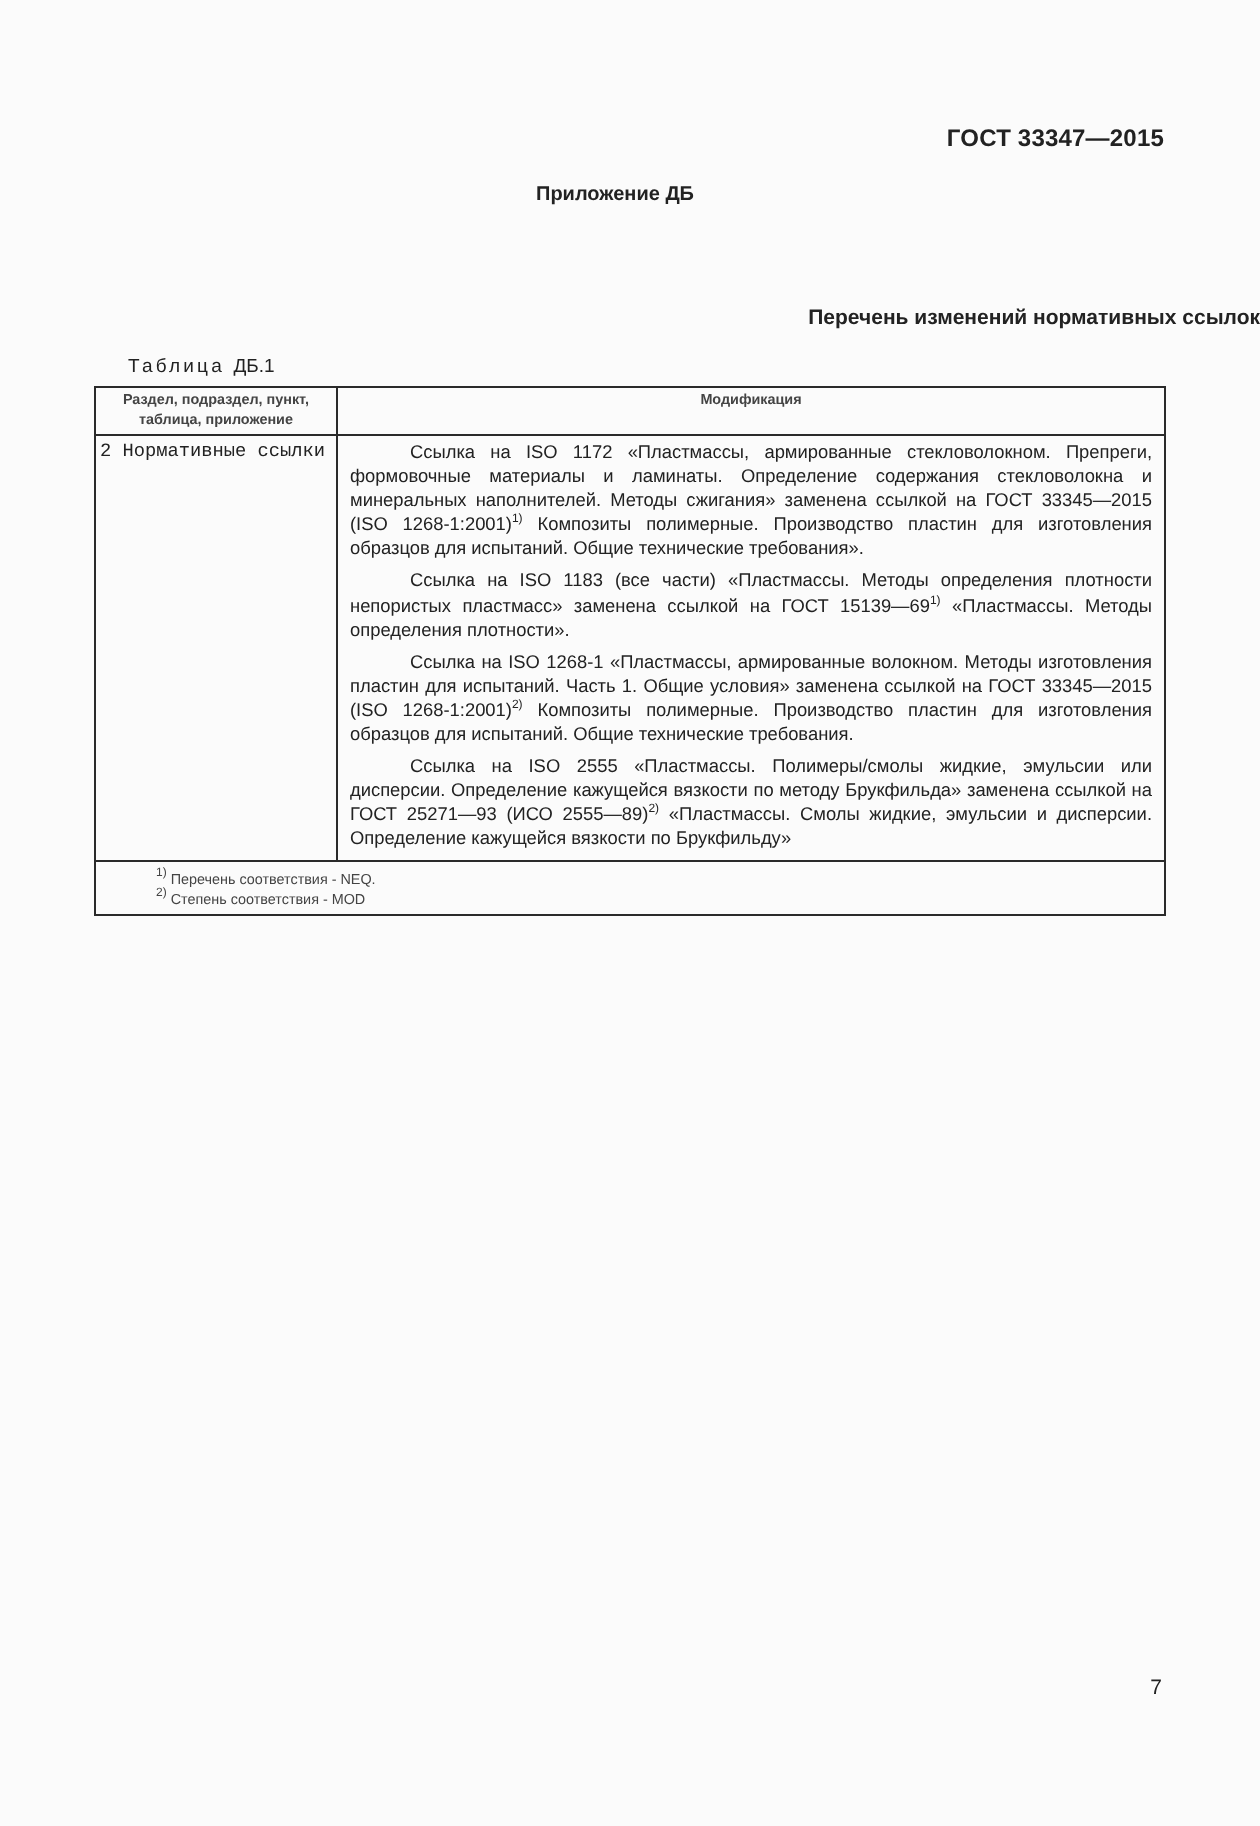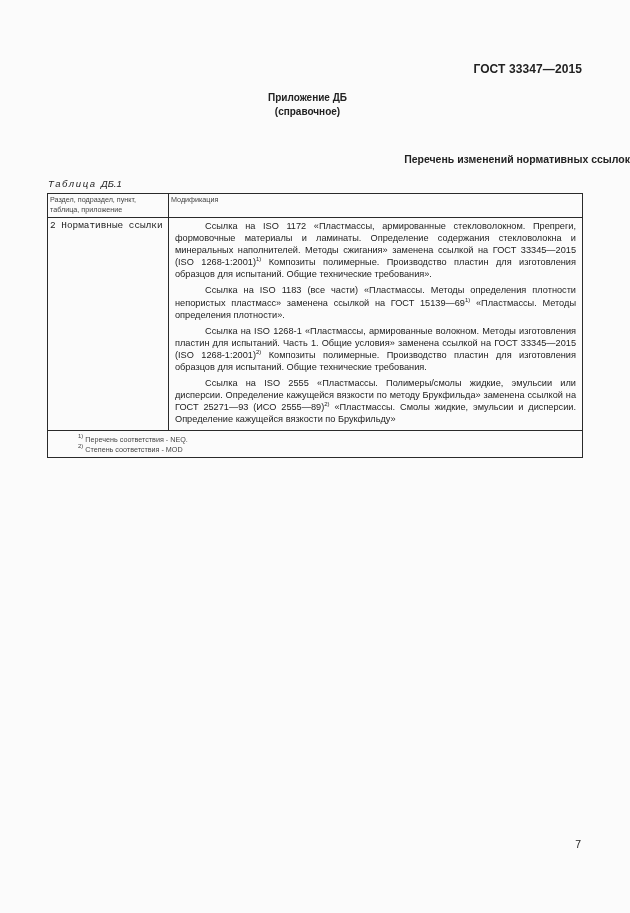--- a/index.html
+++ b/index.html
@@ -17,39 +17,39 @@
   }
   .annex-title {
     position: absolute; left: 0; right: 15px; top: 91px;
     text-align: center; font-weight: bold; font-size: 10px; line-height: 14px;
   }
   .list-title {
     position: absolute; left: 0; right: 0; top: 153px;
     text-align: right; font-weight: bold; font-size: 10.5px;
   }
   .table-caption {
-    position: absolute; left: 48px; top: 178px;
-    font-size: 9.5px; letter-spacing: 1.6px; font-style: italic;
+    position: absolute; left: 64px; top: 178px;
+    font-size: 9.5px; letter-spacing: 1.6px;
   }
   .table-caption .num { letter-spacing: 0; }
   table.doc {
     position: absolute; left: 47px; top: 193px;
     width: 536px;
     border-collapse: collapse;
     font-size: 9.2px;
     line-height: 12.1px;
   }
   table.doc td, table.doc th {
     border: 1.3px solid #2a2a2a;
     vertical-align: top;
     padding: 0;
   }
   table.doc th {
-    font-weight: normal; font-size: 7.2px; line-height: 10px;
-    color: #444; text-align: left; padding: 1px 2px 2px 2px;
+    font-weight: bold; font-size: 7.2px; line-height: 10px;
+    color: #444; text-align: center; padding: 1px 2px 2px 2px;
   }
   .col1 { width: 116px; }
   .section-cell { padding: 2px 2px 0 2px !important; font-size: 9.4px; font-family: Liberation Mono, monospace; }
   .mod-cell { padding: 2px 6px 2px 6px !important; }
   .para {
     text-indent: 30px; text-align: justify; margin: 0 0 4px 0;
   }
   .para:last-child { margin-bottom: 2px; }
   sup { font-size: 6px; line-height: 0; vertical-align: 4px; }
   .notes-cell { padding: 4px 0 2px 30px !important; font-size: 7.2px; line-height: 10px; color: #444; }
@@ -57,21 +57,20 @@
     position: absolute; right: 49px; top: 838px; font-size: 10.5px;
   }
 </style>
 </head>
 <body>
 
 <div class="page-header">ГОСТ 33347—2015</div>
 
 <div class="annex-title">
   <div>Приложение ДБ</div>
-  <div>(справочное)</div>
 </div>
 
 <div class="list-title">Перечень изменений нормативных ссылок</div>
 
 <div class="table-caption">
   <span>Таблица</span>
   <span class="num">ДБ.1</span>
 </div>
 
 <table class="doc">

